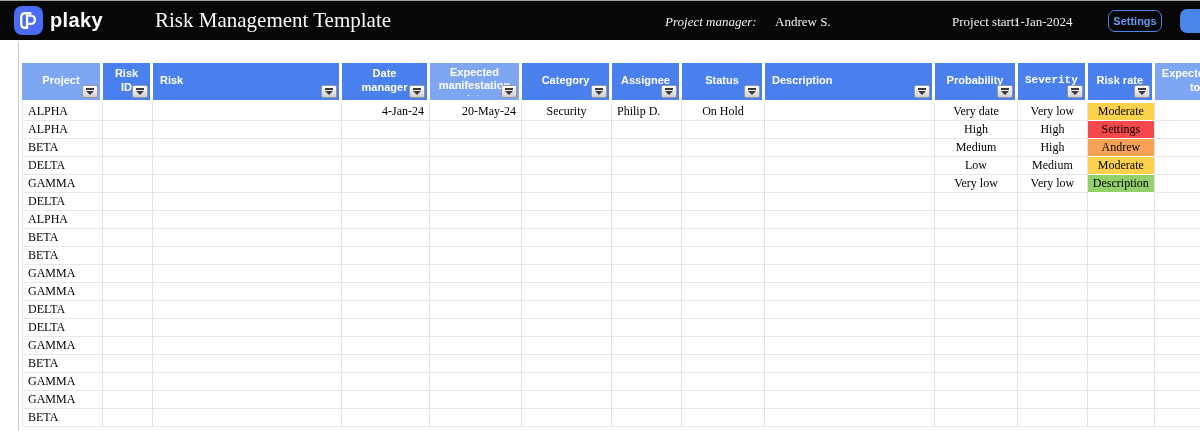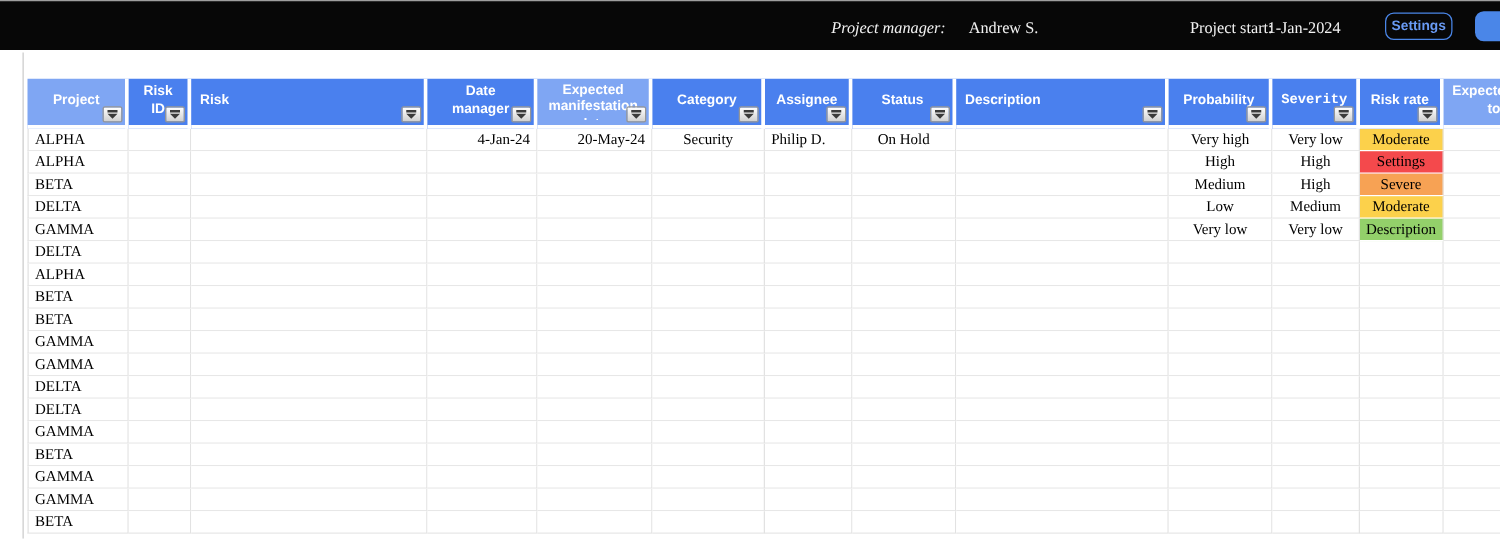--- a/index.html
+++ b/index.html
@@ -56,21 +56,31 @@
   td{height:18px;font-family:"Liberation Serif",serif;font-size:12px;color:#000000;
     line-height:17px;padding:0 5px;white-space:nowrap;overflow:hidden;
     border-right:1px solid #e2e2e2;border-bottom:1px solid #e7e7e7;background:#ffffff;cursor:cell;}
   td:first-child{border-left:1px solid #e2e2e2;}
   td.badge{text-align:center;border-bottom:1px solid #ffffff;}
 </style>
 </head>
 <body>
 
 <div class="topbar">
-
+  <div class="logo">
+    <span class="logo-badge">
+      <svg width="29" height="29" viewBox="0 0 30 30" aria-hidden="true">
+        <path d="M17 7.5 H11.5 Q7.5 7.5 7.5 11.5 V18.5 Q7.5 22.5 11.5 22.5 H13.5" fill="none" stroke="#ffffff" stroke-width="2.4" stroke-linecap="round"></path>
+        <path d="M13.5 22.5 V10 H17.5 A4.2 4.2 0 0 1 17.5 18.4 H13.5" fill="none" stroke="#ffffff" stroke-width="2.4" stroke-linecap="round" stroke-linejoin="round"></path>
+      </svg>
+    </span>
+    <span class="logo-word">plaky</span>
+  </div>
+
+  <div class="doc-title">Risk Management Template</div>
 
   <span class="meta-label pm-label">Project manager:</span>
   <span class="meta-value pm-value">Andrew S.</span>
   <span class="meta-label ps-label">Project start:</span>
   <span class="meta-value ps-value">1-Jan-2024</span>
 
   <button class="settings-btn">Settings</button>
   <div class="partial-btn"></div>
 </div>
 
@@ -174,21 +184,21 @@
         <tr>
           <td style="text-align: left;">ALPHA</td>
           <td style="text-align: left;"></td>
           <td style="text-align: left;"></td>
           <td style="text-align: right;">4-Jan-24</td>
           <td style="text-align: right;">20-May-24</td>
           <td style="text-align: center;">Security</td>
           <td style="text-align: left;">Philip D.</td>
           <td style="text-align: center;">On Hold</td>
           <td style="text-align: left;"></td>
-          <td style="text-align: center;">Very high</td>
+          <td style="text-align: center;">Very date</td>
           <td style="text-align: center;">Very low</td>
           <td class="badge" style="text-align: center; background: rgb(252, 209, 75);">Moderate</td>
           <td style="text-align: left;"></td>
         </tr>
         <tr>
           <td style="text-align: left;">ALPHA</td>
           <td style="text-align: left;"></td>
           <td style="text-align: left;"></td>
           <td style="text-align: right;"></td>
           <td style="text-align: right;"></td>
@@ -206,21 +216,21 @@
           <td style="text-align: left;"></td>
           <td style="text-align: left;"></td>
           <td style="text-align: right;"></td>
           <td style="text-align: right;"></td>
           <td style="text-align: center;"></td>
           <td style="text-align: left;"></td>
           <td style="text-align: center;"></td>
           <td style="text-align: left;"></td>
           <td style="text-align: center;">Medium</td>
           <td style="text-align: center;">High</td>
-          <td class="badge" style="text-align: center; background: rgb(247, 162, 84);">Severe</td>
+          <td class="badge" style="text-align: center; background: rgb(247, 162, 84);">Andrew</td>
           <td style="text-align: left;"></td>
         </tr>
         <tr>
           <td style="text-align: left;">DELTA</td>
           <td style="text-align: left;"></td>
           <td style="text-align: left;"></td>
           <td style="text-align: right;"></td>
           <td style="text-align: right;"></td>
           <td style="text-align: center;"></td>
           <td style="text-align: left;"></td>

